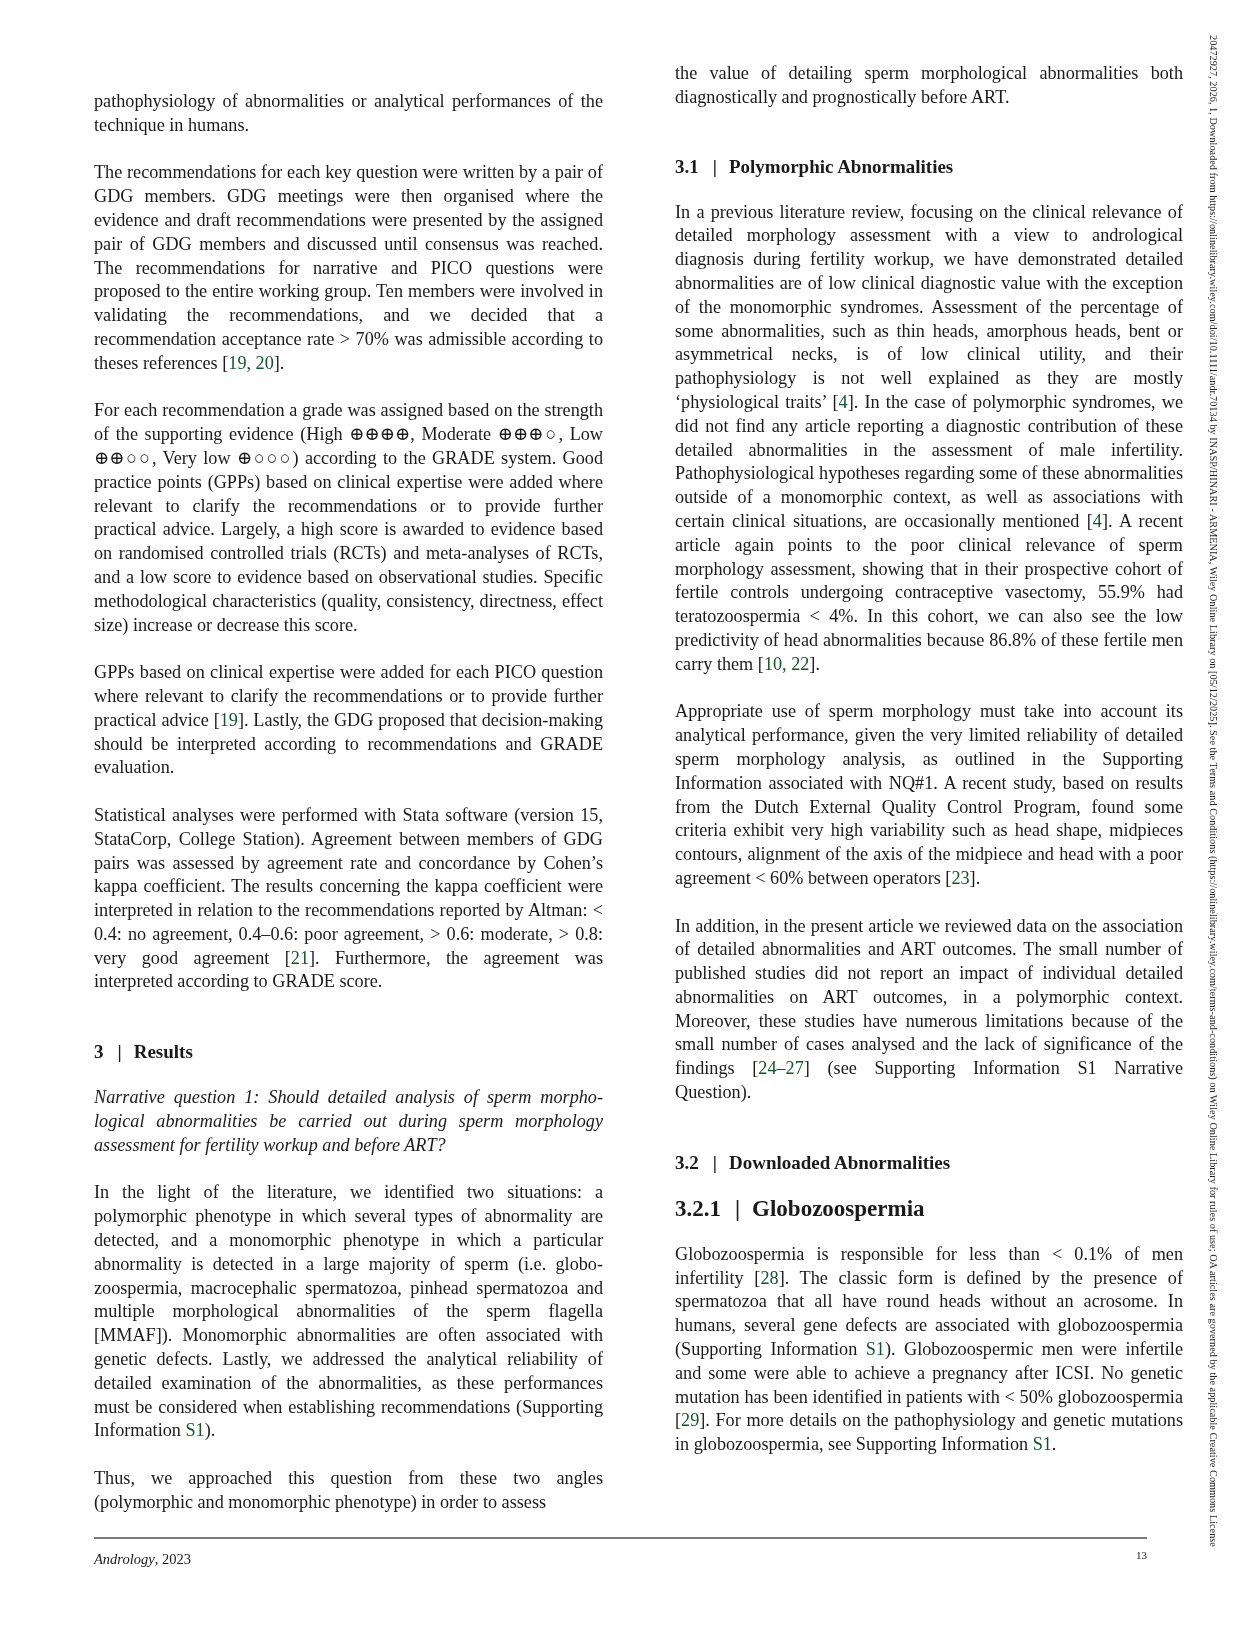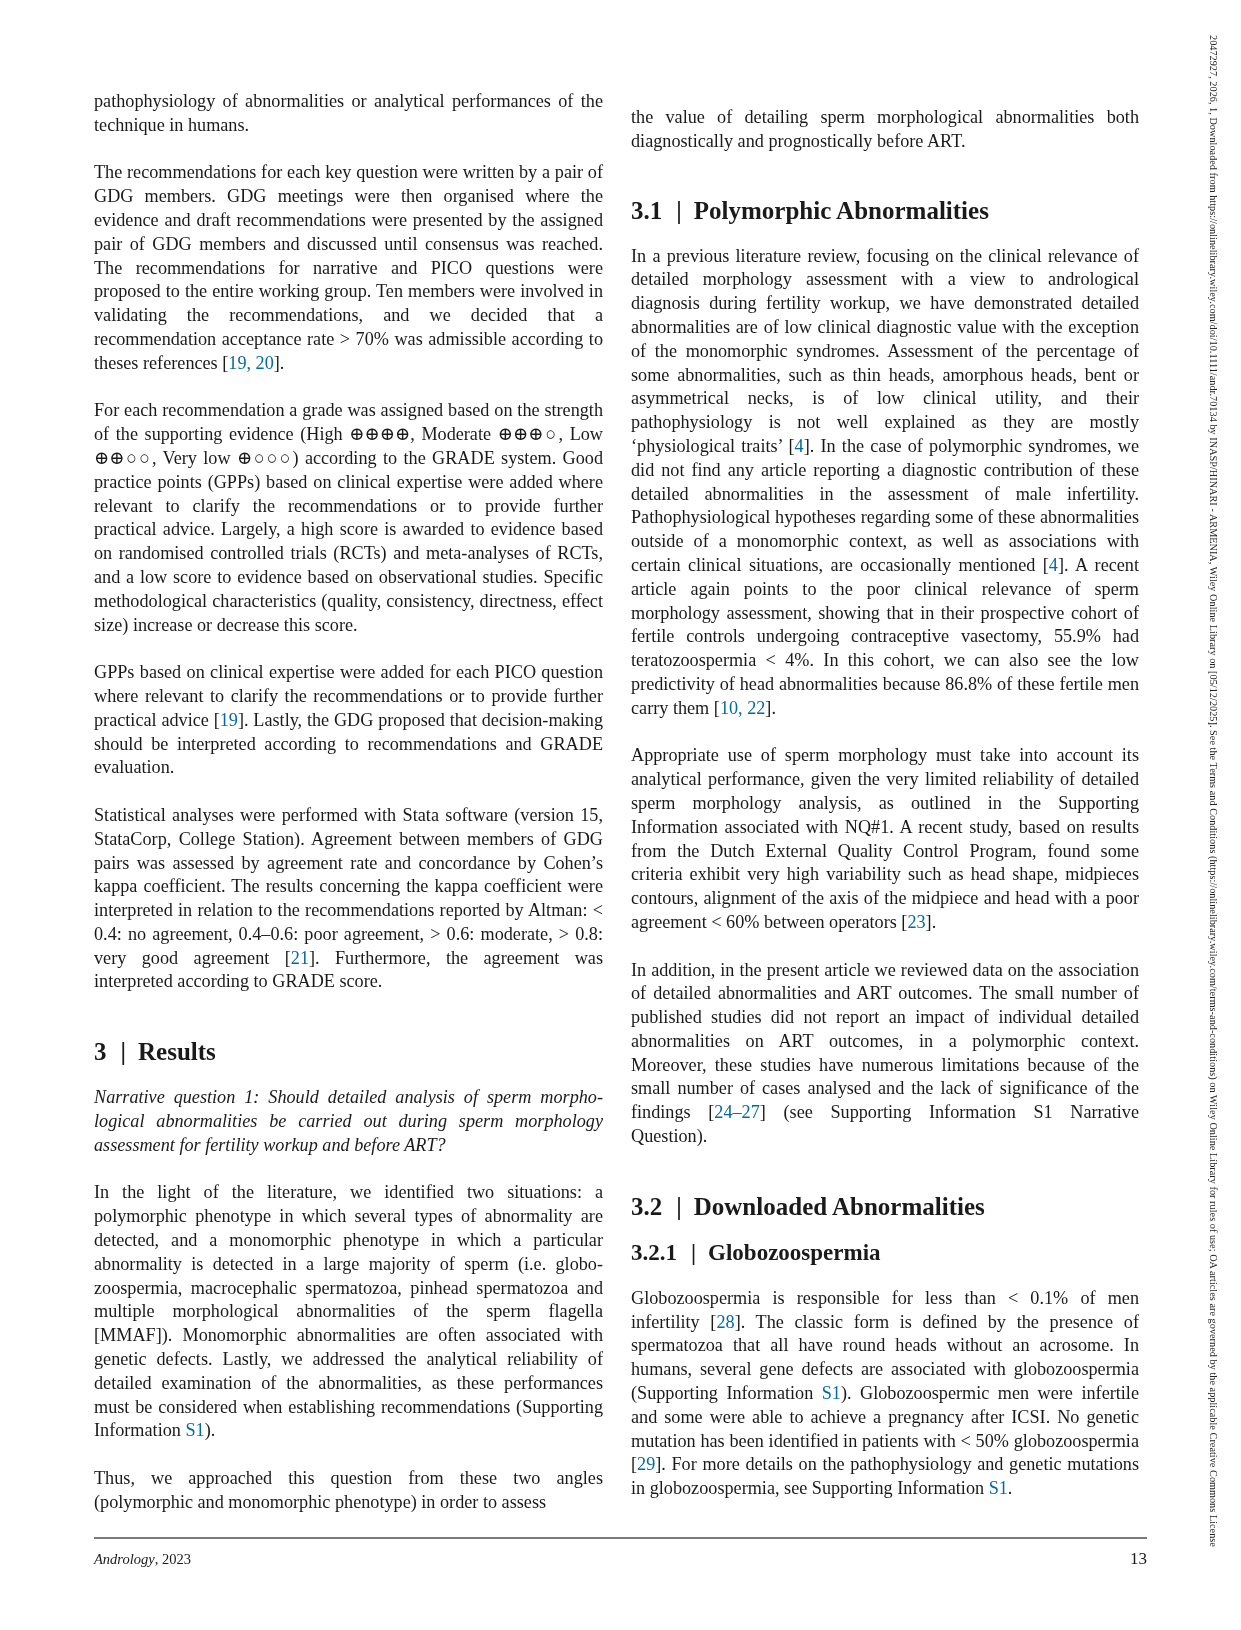--- a/index.html
+++ b/index.html
@@ -1,32 +1,32 @@
 <!DOCTYPE html>
 <html><head>
 <meta charset="utf-8">
 <style>
   html, body { margin: 0; padding: 0; background: #ffffff; }
   body { width: 1241px; height: 1630px; position: relative; overflow: hidden;
          font-family: "Liberation Serif", "DejaVu Serif", serif; color: #1a1a1a; }
   .col { position: absolute; top: 62px; font-size: 18.2px; line-height: 23.8px; }
   .col.left { left: 94px; width: 509px; margin-top: 28px; }
-  .col.right { left: 631px; width: 508px; margin-top: 44px; }
+  .col.right { left: 675px; width: 508px; }
   p { margin: 0; text-align: justify; hyphens: manual; }
   .gap { height: 23.8px; }
-  .cite { color: #0369a1; }
-  .h-sec { font-weight: bold; font-size: 25px; line-height: 24px; margin: 0; }
+  .cite { color: #14532d; }
+  .h-sec { font-weight: bold; font-size: 19px; line-height: 24px; margin: 0; }
   .h-sub { font-weight: bold; font-size: 23px; line-height: 24px; margin: 0; }
   .h-num { display: inline-block; }
   .h-bar { display: inline-block; margin: 0 12px 0 14px; }
   .italic { font-style: italic; }
   .footer-rule { position: absolute; left: 94px; width: 1053px; top: 1537px; height: 2px; background: #7a7a7a; }
   .footer-left { position: absolute; left: 94px; top: 1551px; font-size: 14.5px; }
   .footer-left .j { font-style: italic; }
-  .footer-right { position: absolute; right: 94px; top: 1549px; font-size: 17px; }
+  .footer-right { position: absolute; right: 94px; top: 1549px; font-size: 11px; }
   .side-text { position: absolute; left: 1213px; top: 35px; width: 1560px; height: 14px;
                transform-origin: 0 0; transform: rotate(90deg) translateY(-7px);
                font-family: "Liberation Serif", serif; font-size: 10.2px; line-height: 14px;
                white-space: nowrap; color: #222; letter-spacing: 0.05px; }
 </style>
 </head>
 <body>
 
 <div class="side-text">20472927, 2026, 1, Downloaded from https://onlinelibrary.wiley.com/doi/10.1111/andr.70134 by INASP/HINARI - ARMENIA, Wiley Online Library on [05/12/2025]. See the Terms and Conditions (https://onlinelibrary.wiley.com/terms-and-conditions) on Wiley Online Library for rules of use; OA articles are governed by the applicable Creative Commons License</div>
 

